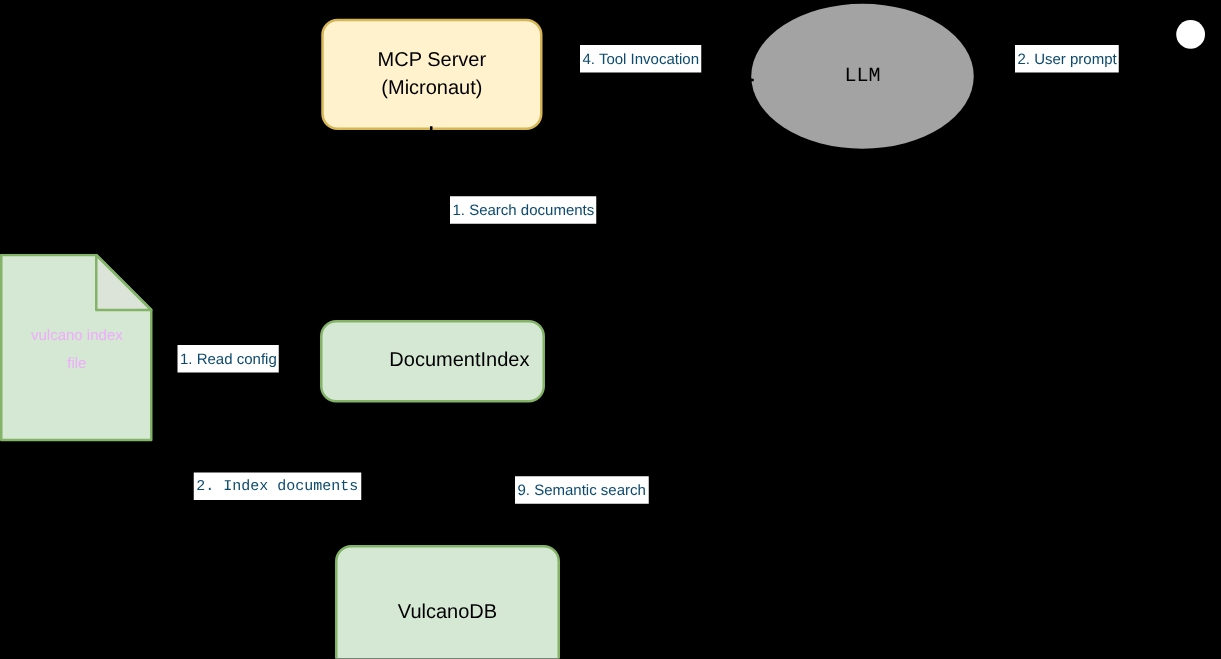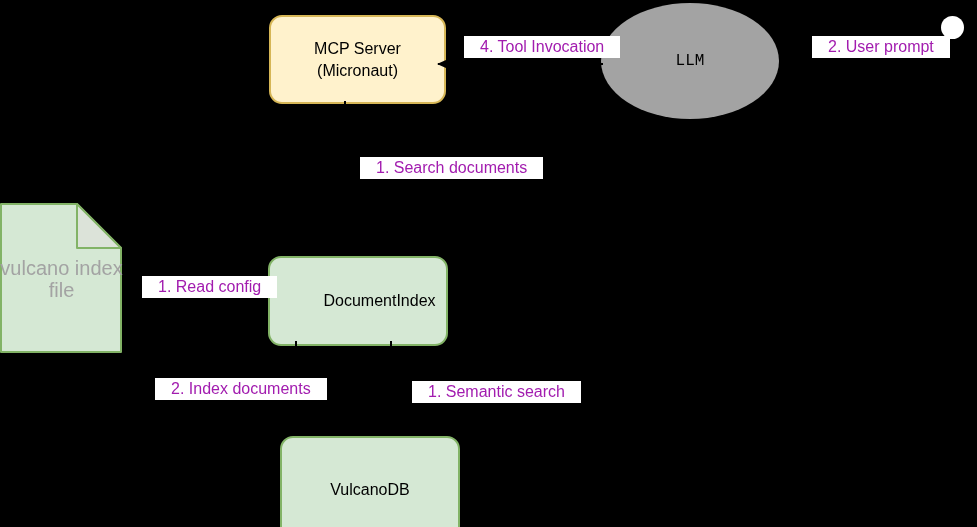--- a/index.html
+++ b/index.html
@@ -25,35 +25,34 @@
     color: #000000;
     font-size: 16px;
     line-height: 22px;
     white-space: pre-line;
     box-sizing: border-box;
     z-index: 1;
   }
   .rounded {
     border-radius: 13px;
     border: 2px solid;
-    margin-left: 12px;
   }
   .node-mcp {
     left: 257px; top: 15px; width: 177px; height: 89px;
     background: #fff2cc;
     border-color: #d6b656;
   }
   .node-llm {
     left: 601px; top: 3px; width: 178px; height: 116px;
     background: #a3a3a3;
     border-radius: 50%;
     font-family: Liberation Mono, monospace;
   }
   .node-docindex {
-    left: 256px; top: 256px; width: 180px; height: 90px;
+    left: 256px; top: 256px; width: 180px; height: 66px;
     background: #d5e8d4;
     border-color: #82b366;
     padding-left: 43px;
   }
   .node-vulcanodb {
     left: 268px; top: 436px; width: 180px; height: 108px;
     background: #d5e8d4;
     border-color: #82b366;
   }
   .node-user-circle {
@@ -68,48 +67,48 @@
     position: absolute;
   }
   .node-file svg { display: block; }
   .node-file .file-label {
     position: absolute;
     left: 0; top: 0; width: 123px; height: 151px;
     display: flex;
     align-items: center;
     justify-content: center;
     text-align: center;
-    color: #a3a3a3;
-    font-size: 20px;
+    color: #f0abfc;
+    font-size: 12px;
     line-height: 22px;
     white-space: pre-line;
   }
   
   .edges-overlay {
     position: absolute;
     left: 0; top: 0;
     z-index: 2;
     pointer-events: none;
   }
   
   .edge-label {
     position: absolute;
     background: #ffffff;
-    color: #a21caf;
-    font-size: 16px;
+    color: #0c4a6e;
+    font-size: 12px;
     line-height: 20px;
-    padding: 1px 16px;
+    padding: 1px 2px;
     white-space: nowrap;
     z-index: 3;
   }
   .lbl-tool-invocation { left: 464px; top: 36px; }
   .lbl-user-prompt     { left: 812px; top: 36px; }
   .lbl-search-docs     { left: 360px; top: 157px; }
   .lbl-read-config     { left: 142px; top: 276px; }
-  .lbl-index-docs      { left: 155px; top: 378px; }
+  .lbl-index-docs      { left: 155px; top: 378px; font-family: Liberation Mono, monospace; }
   .lbl-semantic-search { left: 412px; top: 381px; }
 </style>
 </head>
 <body>
 
 <div class="canvas">
 
   <div class="node rounded node-mcp">
     <span>MCP Server
 (Micronaut)</span>
@@ -156,15 +155,15 @@
     <path d="M296,341 L296,430" stroke="#000000" stroke-width="2" fill="none" marker-end="url(#arrow)"></path>
 
     <path d="M391,341 L391,430" stroke="#000000" stroke-width="2" fill="none" marker-end="url(#arrow)"></path>
   </svg>
 
   <div class="edge-label lbl-tool-invocation">4. Tool Invocation</div>
   <div class="edge-label lbl-user-prompt">2. User prompt</div>
   <div class="edge-label lbl-search-docs">1. Search documents</div>
   <div class="edge-label lbl-read-config">1. Read config</div>
   <div class="edge-label lbl-index-docs">2. Index documents</div>
-  <div class="edge-label lbl-semantic-search">1. Semantic search</div>
+  <div class="edge-label lbl-semantic-search">9. Semantic search</div>
 
 </div>
 
 </body></html>

